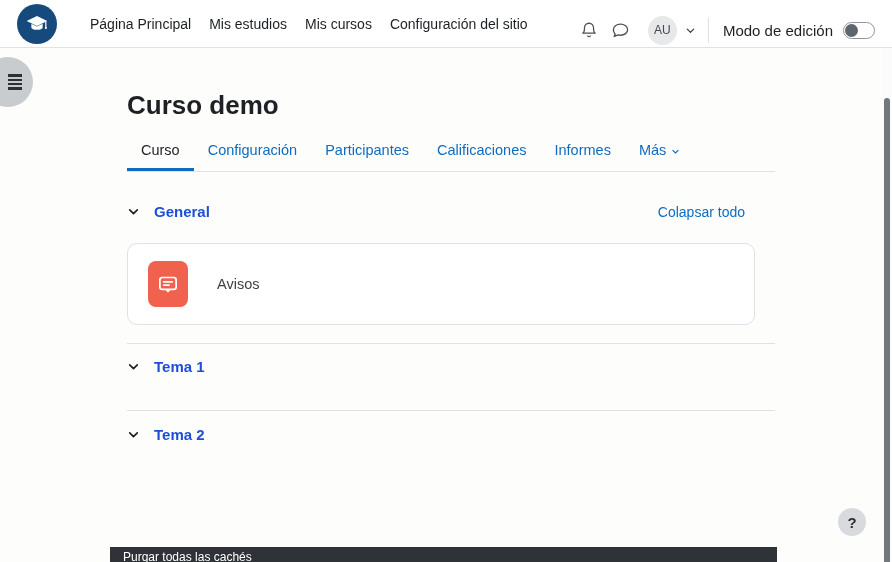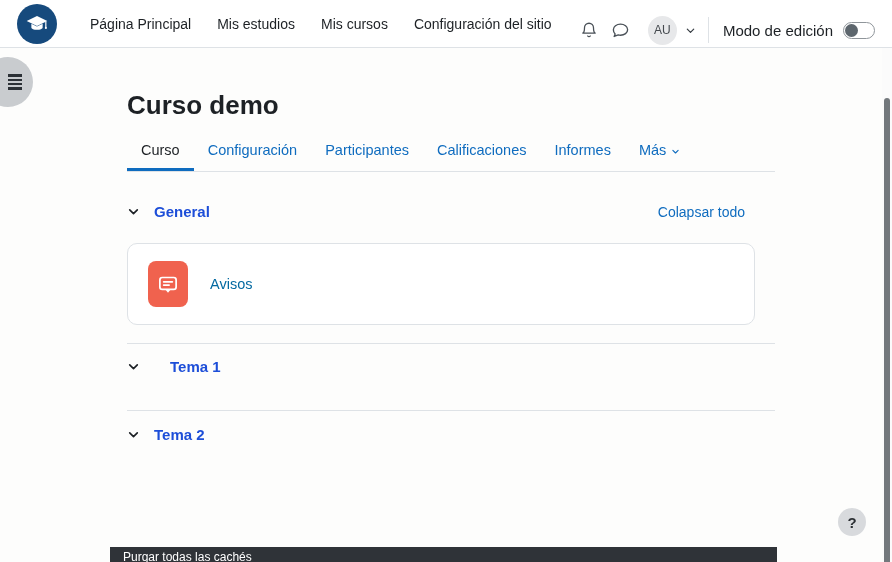--- a/index.html
+++ b/index.html
@@ -5,21 +5,21 @@
   * { margin:0; padding:0; box-sizing:border-box; }
   html,body { width:892px; height:562px; }
   body { font-family:"Liberation Sans", sans-serif; background:#fff; overflow:hidden; }
   .screen { position:relative; width:892px; height:562px; background:#fdfdfc; overflow:hidden; }
 
   
   .navbar { position:absolute; top:0; left:0; width:892px; height:48px;
             background:#fff; border-bottom:1px solid #dee2e6; z-index:20; }
   .brand { position:absolute; left:17px; top:4px; width:40px; height:40px;
            border-radius:50%; background:#164a7d; display:flex; align-items:center; justify-content:center; }
-  .nav-links { position:absolute; left:90px; top:0; height:48px; display:flex; align-items:center; gap:26px; }
+  .nav-links { position:absolute; left:90px; top:0; height:48px; display:flex; align-items:center; gap:18px; }
   .nav-link { font-size:14px; color:#1d2125; cursor:pointer; white-space:nowrap; }
   .nav-right { position:absolute; right:0; top:0; height:60px; display:flex; align-items:center; }
   .icon-btn { width:26px; height:26px; display:flex; align-items:center; justify-content:center; cursor:pointer; }
   .bell { margin-right:6px; }
   .chat { margin-right:14px; }
   .avatar { width:29px; height:29px; border-radius:50%; background:#e7e8ea; color:#44494e;
             font-size:12px; display:flex; align-items:center; justify-content:center; cursor:pointer; }
   .caret { margin-left:8px; margin-right:12px; cursor:pointer; display:flex; }
   .nav-divider { width:1px; height:26px; background:#dee2e6; margin-right:14px; }
   .editmode { display:flex; align-items:center; gap:10px; margin-right:17px; }
@@ -54,21 +54,21 @@
   .section-header { position:absolute; left:0; width:648px; display:flex; align-items:center; }
   .section-chevron { margin-right:14px; display:flex; cursor:pointer; }
   .section-title { font-size:15px; font-weight:bold; color:#1d4ed8; cursor:pointer; }
   .collapse-all { margin-left:auto; margin-right:30px; font-size:14px; color:#0f6cbf; cursor:pointer; }
 
   .activity-card { position:absolute; left:0; top:195px; width:628px; height:82px;
                    border:1px solid #dee2e6; border-radius:10px; background:#fff;
                    display:flex; align-items:center; }
   .activity-icon { width:40px; height:46px; margin-left:20px; border-radius:8px;
                    background:#f0624e; display:flex; align-items:center; justify-content:center; }
-  .activity-link { margin-left:22px; font-size:14.5px; color:#0369a1; cursor:pointer; }
+  .activity-link { margin-left:29px; font-size:14.5px; color:#404040; cursor:pointer; }
 
   .hr { position:absolute; left:0; width:648px; height:1px; background:#dee2e6; }
 
   
   .footer-bar { position:absolute; left:110px; top:547px; width:667px; height:16px;
                 background:#2f3338; overflow:hidden; }
   .footer-link { margin:3px 0 0 13px; display:inline-block; font-size:12px; color:#fff; cursor:pointer; white-space:nowrap; }
 
   
   .help-btn { position:absolute; left:838px; top:508px; width:28px; height:28px; border-radius:50%;
@@ -172,21 +172,21 @@
           <path d="M9.5 17 12 20l2.5-3" fill="#fff" stroke="none"></path>
           <line x1="8" y1="10" x2="16" y2="10"></line>
           <line x1="8" y1="13" x2="13" y2="13"></line>
         </svg>
       </span>
       <span class="activity-link">Avisos</span>
     </div>
 
     <div class="hr" style="top:295px;"></div>
 
-    <div class="section-header" style="top:310px;gap:16px;">
+    <div class="section-header" style="top:310px;">
       <span class="section-chevron">
         <svg width="13" height="13" viewBox="0 0 24 24" fill="none" stroke="#1d2125" stroke-width="3" stroke-linecap="round" stroke-linejoin="round">
           <polyline points="5 9 12 16 19 9"></polyline>
         </svg>
       </span>
       <span class="section-title">Tema 1</span>
     </div>
 
     <div class="hr" style="top:362px;"></div>
 

